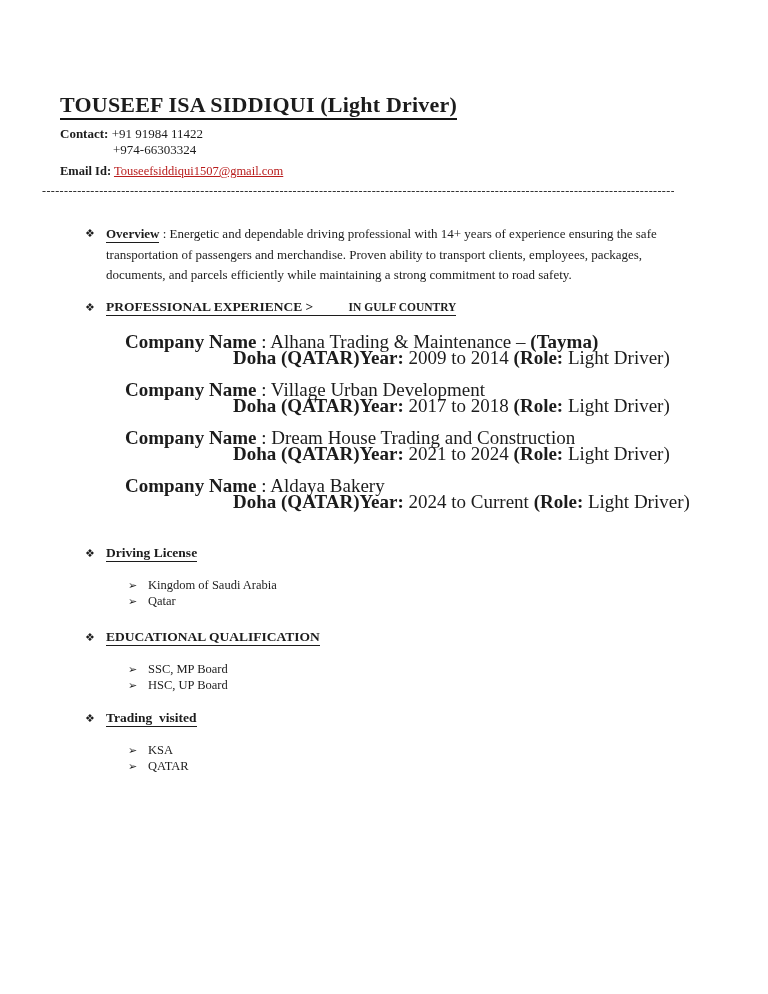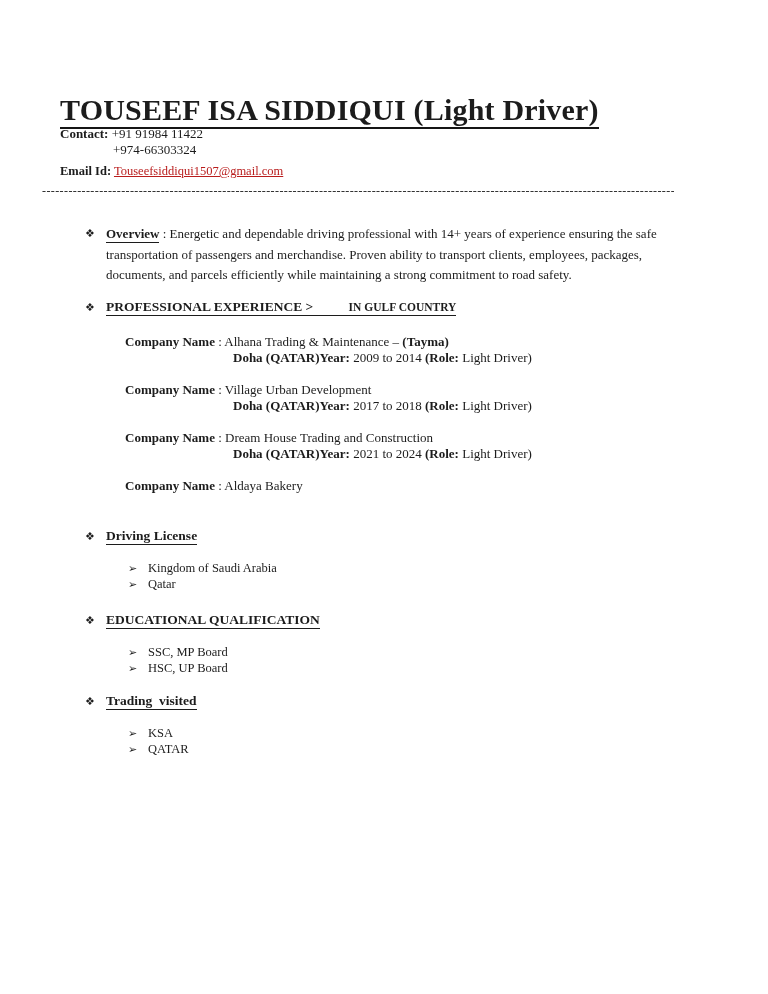--- a/index.html
+++ b/index.html
@@ -10,21 +10,21 @@
     box-sizing:border-box;
     padding:93px 58px 0 60px;
     font-family:"Liberation Serif","DejaVu Serif",serif;
     color:#1c1c1c;
     overflow:hidden;
   }
   .b{font-weight:bold;}
   .pre{white-space:pre-wrap;}
 
   
-  .title{margin:0 0 0 0;font-size:30px;line-height:1.1;font-weight:bold;letter-spacing:.2px;}
+  .title{margin:0 0 9px 0;font-size:22px;line-height:1.1;font-weight:bold;letter-spacing:.2px;}
   .title .tline{border-bottom:2.5px solid #151515;padding-bottom:1px;}
   .contact-line{font-size:13px;line-height:16px;white-space:pre-wrap;}
   .contact-line2{padding-left:53px;}
   .email-line{font-size:12.5px;line-height:15px;margin-top:6px;white-space:pre-wrap;}
   .email-link{color:#b91c1c;text-decoration:underline;cursor:pointer;}
   .dashes{
     margin-top:5px;margin-left:-18px;
     width:632px;height:14px;
     font-size:12px;letter-spacing:.4px;
     white-space:nowrap;overflow:hidden;color:#262626;
@@ -38,21 +38,21 @@
   .hsub{font-size:11.5px;padding-left:32px;}
 
   .overview-sect{margin-top:26px;}
   .overview-text{font-size:13px;line-height:20.5px;width:582px;white-space:pre-wrap;}
   .overview-text .ohead{font-weight:bold;border-bottom:1.6px solid #1c1c1c;padding-bottom:.5px;}
 
   .exp-head{margin-top:12px;}
 
   
   .entries{margin-top:17px;margin-left:65px;}
-  .entry{font-size:13px;line-height:16.5px;margin-bottom:15px;}
+  .entry{font-size:19px;line-height:16.5px;margin-bottom:15px;}
   .entry-line{white-space:pre-wrap;}
   .entry-line2{padding-left:108px;}
 
   .gap-lg{margin-top:33px;}
   .gap-md{margin-top:19px;}
   .gap-sm{margin-top:16px;}
 
   
   .sublist{margin-left:68px;margin-top:14px;}
   .subitem{display:flex;font-size:12.5px;line-height:16px;}
@@ -96,20 +96,21 @@
     </div>
 
 
     <div class="entry">
       <div class="entry-line"><span class="b">Company Name</span><span class="pre"> : </span><span>Dream House Trading and Construction</span><span class="b"></span></div>
       <div class="entry-line entry-line2"><span class="b">Doha (QATAR)</span><span class="b">Year:</span><span> 2021 to 2024 </span><span class="b">(Role:</span><span> Light Driver)</span></div>
     </div>
 
     <div class="entry">
       <div class="entry-line"><span class="b">Company Name</span><span class="pre"> : </span><span>Aldaya Bakery</span><span class="b"></span></div>
+      <div class="entry-line entry-line2"><span class="b">Doha (QATAR)</span><span class="b">Year:</span><span> 2024 to Current </span><span class="b">(Role:</span><span> Light Driver)</span></div>
     </div>
 
   </div>
 
   <div class="sect gap-lg">
     <span class="bullet">❖</span>
     <div class="hline"><span class="hu pre">Driving License</span></div>
   </div>
   <div class="sublist">
     <div class="subitem">

